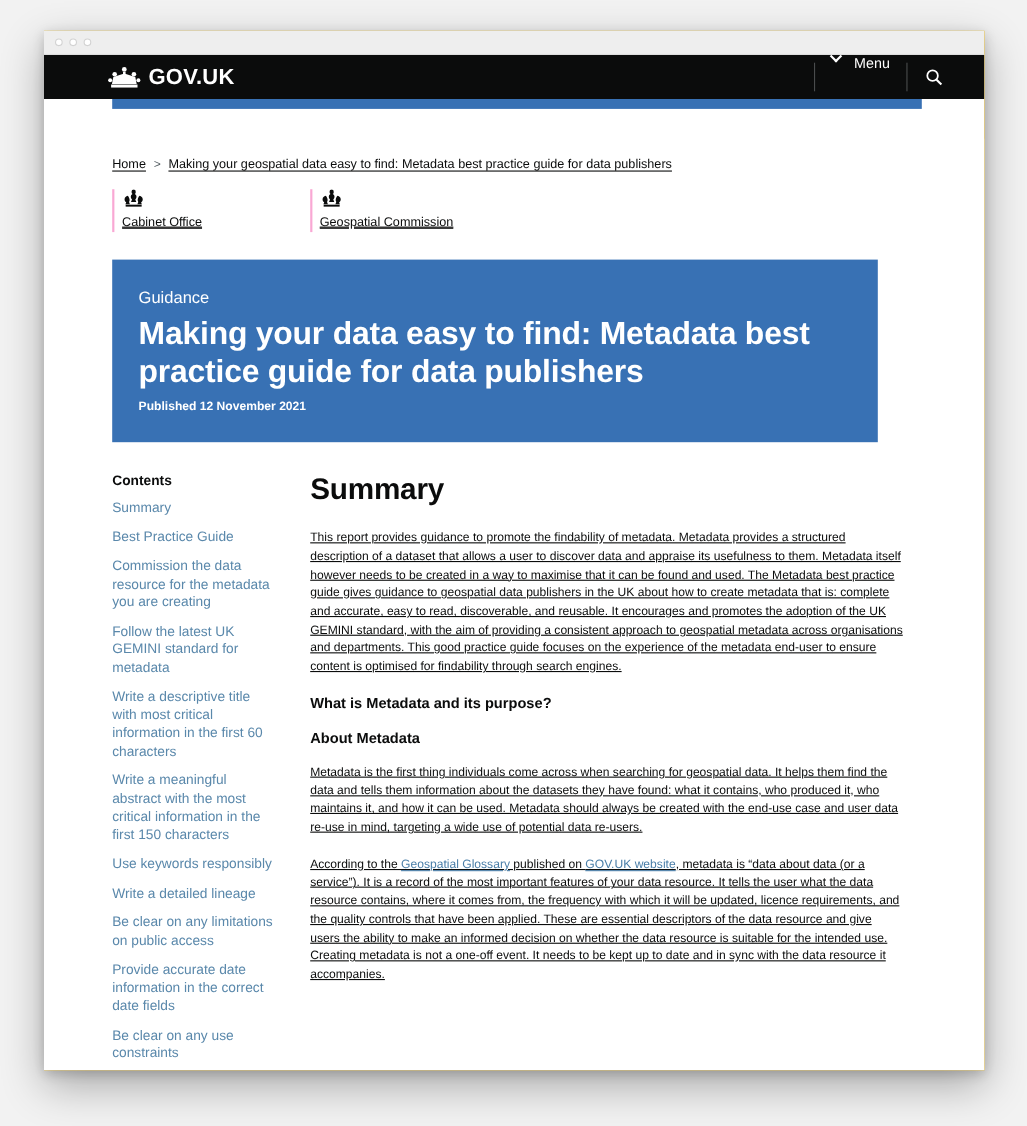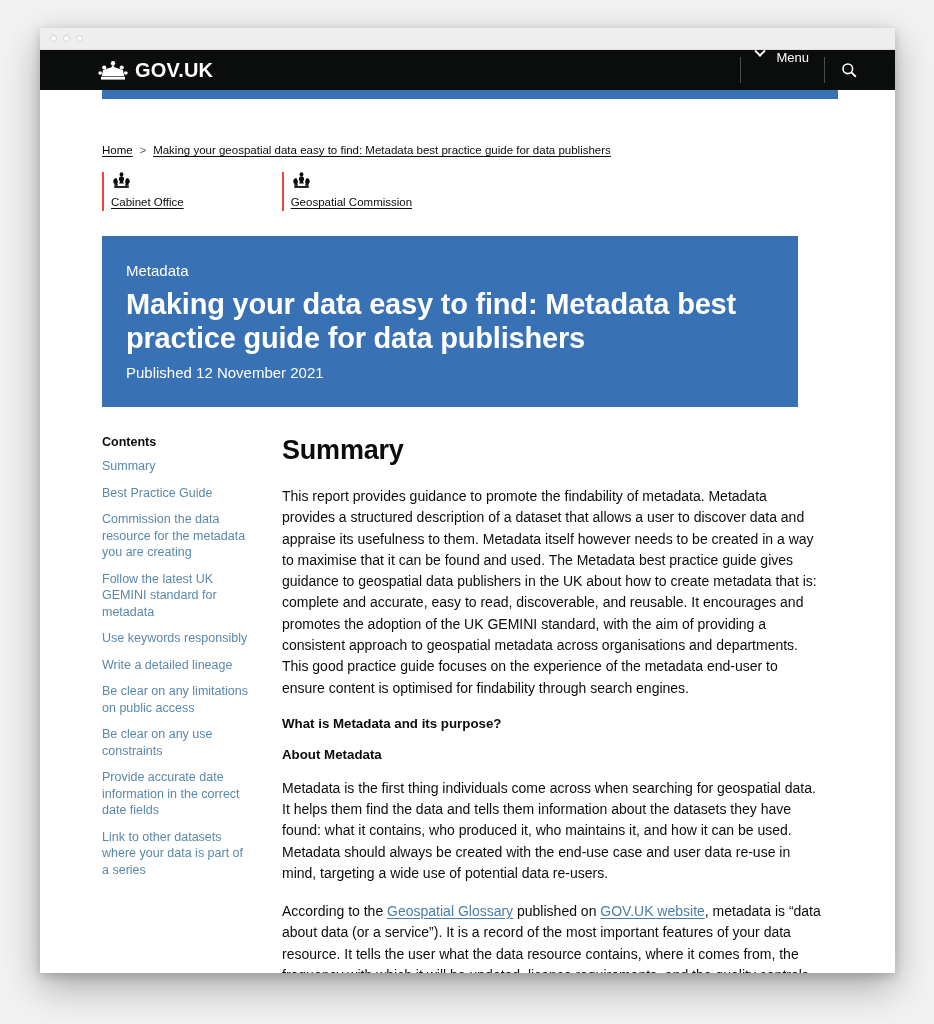--- a/index.html
+++ b/index.html
@@ -149,23 +149,24 @@
   }
   .bc-sep { color: #505a5f; font-size: 11px; }
 
   
   .orgs {
     display: flex;
     gap: 98px;
     margin-top: 16px;
   }
   .org {
-    border-left: 2px solid #ef4444;
+    border-left: 2px solid #f9a8d4;
     padding-left: 7px;
     max-width: 160px;
+    text-decoration: underline;
   }
   .org-crest { display:block; width: 21px; height: 17px; margin-bottom: 3px; }
   .org-name {
     font-size: 11.5px;
     line-height: 1.45;
     color: #0b0c0c;
     text-decoration: underline;
     text-underline-offset: 2px;
     display: inline;
   }
@@ -185,22 +186,23 @@
     color: #ffffff;
   }
   .pub-title {
     font-size: 29px;
     font-weight: bold;
     line-height: 1.18;
     letter-spacing: -0.2px;
     margin-bottom: 9px;
   }
   .pub-date {
-    font-size: 15px;
-    color: #ffffff;
+    font-size: 11px;
+    color: #ffffff;
+    font-weight: bold;
   }
 
   
   .cols {
     display: flex;
     margin-top: 28px;
     gap: 0;
   }
   .sidebar {
     width: 162px;
@@ -227,24 +229,25 @@
     padding-left: 18px;
   }
   h1.section-h {
     font-size: 27px;
     font-weight: bold;
     color: #0b0c0c;
     margin-bottom: 20px;
     letter-spacing: -0.2px;
   }
   .main-col p {
-    font-size: 14px;
+    font-size: 11px;
     line-height: 1.52;
     color: #0b0c0c;
     margin-bottom: 17px;
+    text-decoration: underline;
   }
   .main-col h3 {
     font-size: 13.3px;
     font-weight: bold;
     color: #0b0c0c;
     margin-bottom: 16px;
     margin-top: 0;
   }
   .main-col a {
     color: #4a7ea8;
@@ -340,39 +343,41 @@
                     <path d="M19.8 7.4 c1.8 .4 3.2 1.8 3.4 3.6 .2 1.6-.6 3-1.8 3.8 l.8 2.2 h-5 l1-2.6 c-.6-.8-.8-1.8-.6-2.8 .3-2 1.2-3.6 2.2-4.2z"></path>
                     <rect x="4" y="17.4" width="18" height="2.2"></rect>
                   </g>
                 </svg>
               </span>
               <span class="org-name">Geospatial Commission</span>
             </div>
           </div>
 
           <div class="pub-banner">
-            <div class="pub-kicker">Metadata</div>
+            <div class="pub-kicker">Guidance</div>
             <div class="pub-title">Making your data easy to find: Metadata best practice guide for data publishers</div>
             <div class="pub-date">Published 12 November 2021</div>
           </div>
 
           <div class="cols">
 
             <aside class="sidebar">
               <div class="contents-title">Contents</div>
 
               <a class="toc-link">Summary</a>
               <a class="toc-link">Best Practice Guide</a>
               <a class="toc-link">Commission the data resource for the metadata you are creating</a>
               <a class="toc-link">Follow the latest UK GEMINI standard for metadata</a>
+              <a class="toc-link">Write a descriptive title with most critical information in the first 60 characters</a>
+              <a class="toc-link">Write a meaningful abstract with the most critical information in the first 150 characters</a>
               <a class="toc-link">Use keywords responsibly</a>
               <a class="toc-link">Write a detailed lineage</a>
               <a class="toc-link">Be clear on any limitations on public access</a>
+              <a class="toc-link">Provide accurate date information in the correct date fields</a>
               <a class="toc-link">Be clear on any use constraints</a>
-              <a class="toc-link">Provide accurate date information in the correct date fields</a>
               <a class="toc-link">Link to other datasets where your data is part of a series</a>
 
             </aside>
 
             <section class="main-col">
               <h1 class="section-h">Summary</h1>
               <p>This report provides guidance to promote the findability of metadata. Metadata provides a structured description of a dataset that allows a user to discover data and appraise its usefulness to them. Metadata itself however needs to be created in a way to maximise that it can be found and used. The Metadata best practice guide gives guidance to geospatial data publishers in the UK about how to create metadata that is: complete and accurate, easy to read, discoverable, and reusable. It encourages and promotes the adoption of the UK GEMINI standard, with the aim of providing a consistent approach to geospatial metadata across organisations and departments. This good practice guide focuses on the experience of the metadata end-user to ensure content is optimised for findability through search engines.</p>
               <h3>What is Metadata and its purpose?</h3>
               <h3>About Metadata</h3>
               <p>Metadata is the first thing individuals come across when searching for geospatial data. It helps them find the data and tells them information about the datasets they have found: what it contains, who produced it, who maintains it, and how it can be used. Metadata should always be created with the end-use case and user data re-use in mind, targeting a wide use of potential data re-users.</p>

